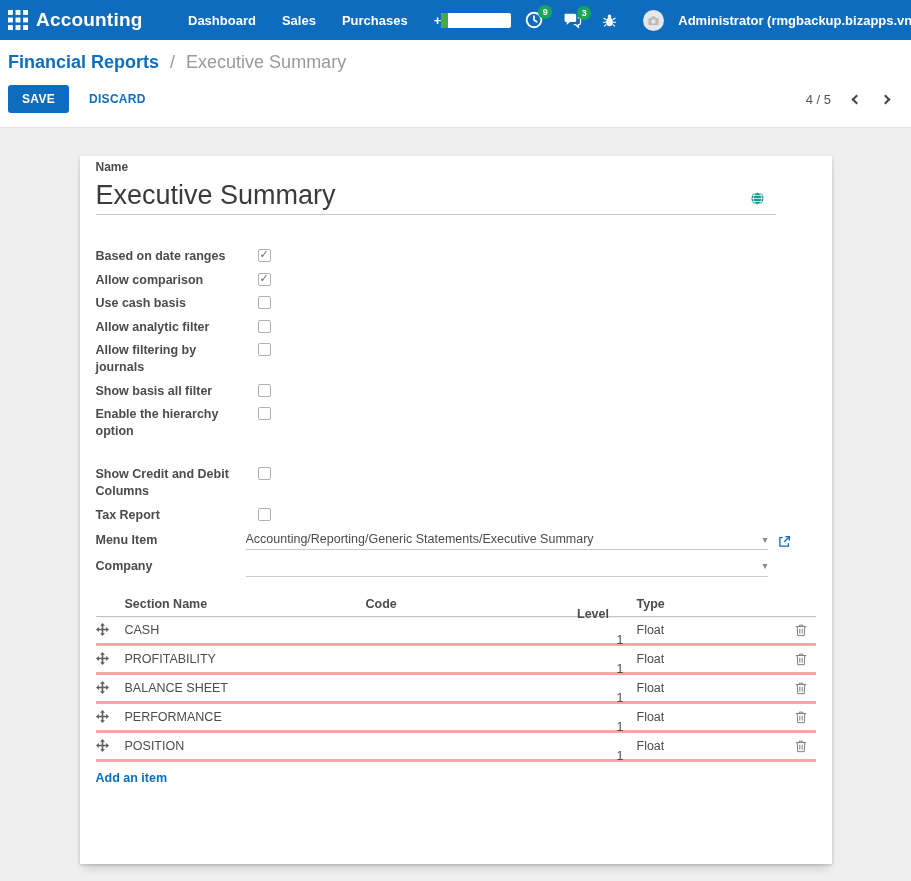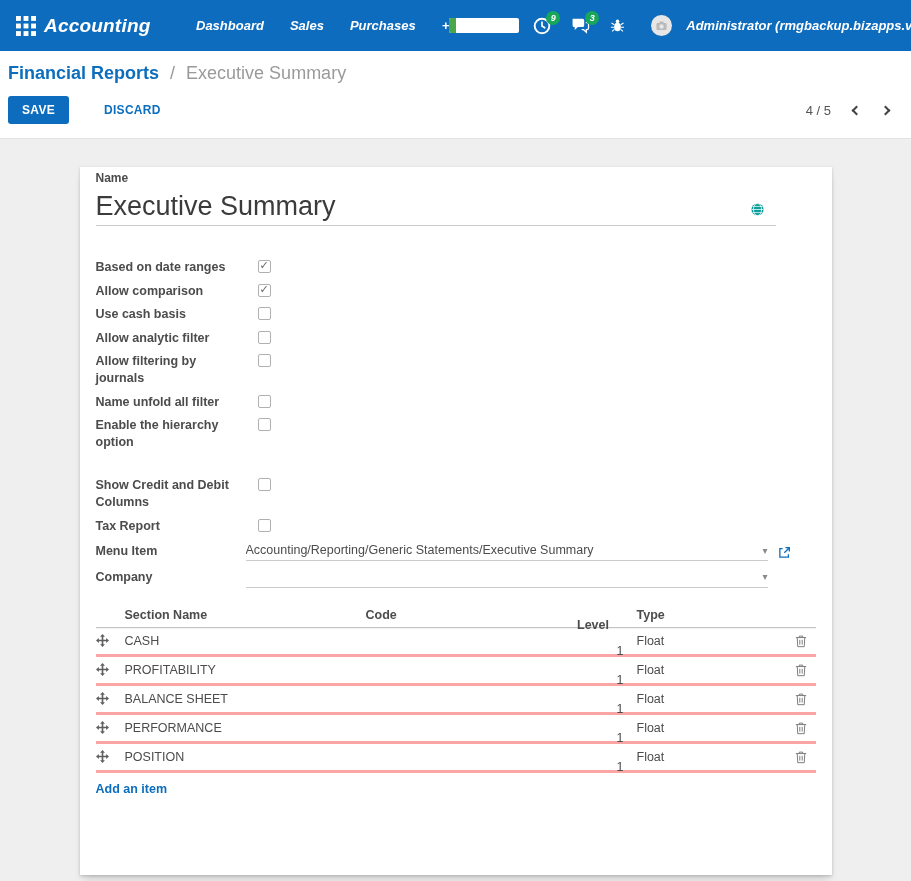--- a/index.html
+++ b/index.html
@@ -8,22 +8,22 @@
     --text:#4c4c4c; --muted:#8f8f8f; --page-bg:#f0efef;
   }
   *{box-sizing:border-box;margin:0;padding:0;}
   body{
     width:911px;height:881px;overflow:hidden;background:#fff;
     font-family:"Liberation Sans","DejaVu Sans",sans-serif;color:var(--text);
     font-size:12.5px;
   }
   
   .navbar{
-    height:51px;background:var(--navbar-bg);display:flex;align-items:center;
-    color:#fff;padding:0 16px;font-style:italic;
+    height:40px;background:var(--navbar-bg);display:flex;align-items:center;
+    color:#fff;padding:0 8px;
   }
   .apps-btn{width:28px;height:28px;display:flex;align-items:center;justify-content:center;cursor:pointer;}
   .brand{font-size:19px;font-weight:700;letter-spacing:.2px;margin:0 14px 0 8px;min-width:110px;}
   .nav-menu{display:flex;align-items:center;gap:26px;margin-left:28px;flex:1;}
   .nav-menu span{font-size:13px;font-weight:600;cursor:pointer;white-space:nowrap;}
   .nav-plus{font-size:16px;font-weight:700;}
   .nav-right{display:flex;align-items:center;gap:14px;margin-left:auto;}
   .progress-wrap{width:70px;height:15px;background:#fff;border-radius:2px;overflow:hidden;}
   .progress-fill{height:100%;background:var(--progress-green);}
   .sys-icon{position:relative;display:flex;align-items:center;cursor:pointer;}
@@ -41,21 +41,21 @@
   .breadcrumb .bc-sep{color:#9a9a9a;margin:0 6px;}
   .breadcrumb .bc-current{color:#9a9a9a;}
   .cp-row{display:flex;align-items:center;}
   .btn-save{
     background:var(--navbar-bg);color:#fff;border:none;border-radius:3px;
     font-size:12px;font-weight:700;padding:7px 14px;cursor:pointer;letter-spacing:.3px;
     font-family:inherit;
   }
   .btn-discard{
     background:none;border:none;color:var(--accent);font-size:12px;font-weight:700;
-    margin-left:23px;cursor:pointer;letter-spacing:.3px;font-family:inherit;padding-left:12px;
+    margin-left:8px;cursor:pointer;letter-spacing:.3px;font-family:inherit;padding-left:12px;
   }
   .pager{margin-left:auto;display:flex;align-items:center;gap:22px;padding-right:14px;}
   .pager-value{font-size:13px;color:#555;}
   .chev{display:inline-block;width:7px;height:7px;border-right:2px solid #444;border-bottom:2px solid #444;cursor:pointer;}
   .chev.left{transform:rotate(135deg);}
   .chev.right{transform:rotate(-45deg);}
   
   .content{background:var(--page-bg);height:769px;padding-top:28px;}
   .sheet{
     width:752px;min-height:708px;margin:0 auto;background:#fff;
@@ -219,21 +219,21 @@
   </div>
           <div class="cb-row">
     <label class="f-label">Allow analytic filter</label>
     <span class="o-checkbox"></span>
   </div>
           <div class="cb-row">
     <label class="f-label">Allow filtering by journals</label>
     <span class="o-checkbox"></span>
   </div>
           <div class="cb-row">
-    <label class="f-label">Name unfold all filter</label>
+    <label class="f-label">Show basis all filter</label>
     <span class="o-checkbox"></span>
   </div>
           <div class="cb-row">
     <label class="f-label">Enable the hierarchy option</label>
     <span class="o-checkbox"></span>
   </div>
         </div>
         <div class="cb-group">
           <div class="cb-row">
     <label class="f-label">Show Credit and Debit Columns</label>

